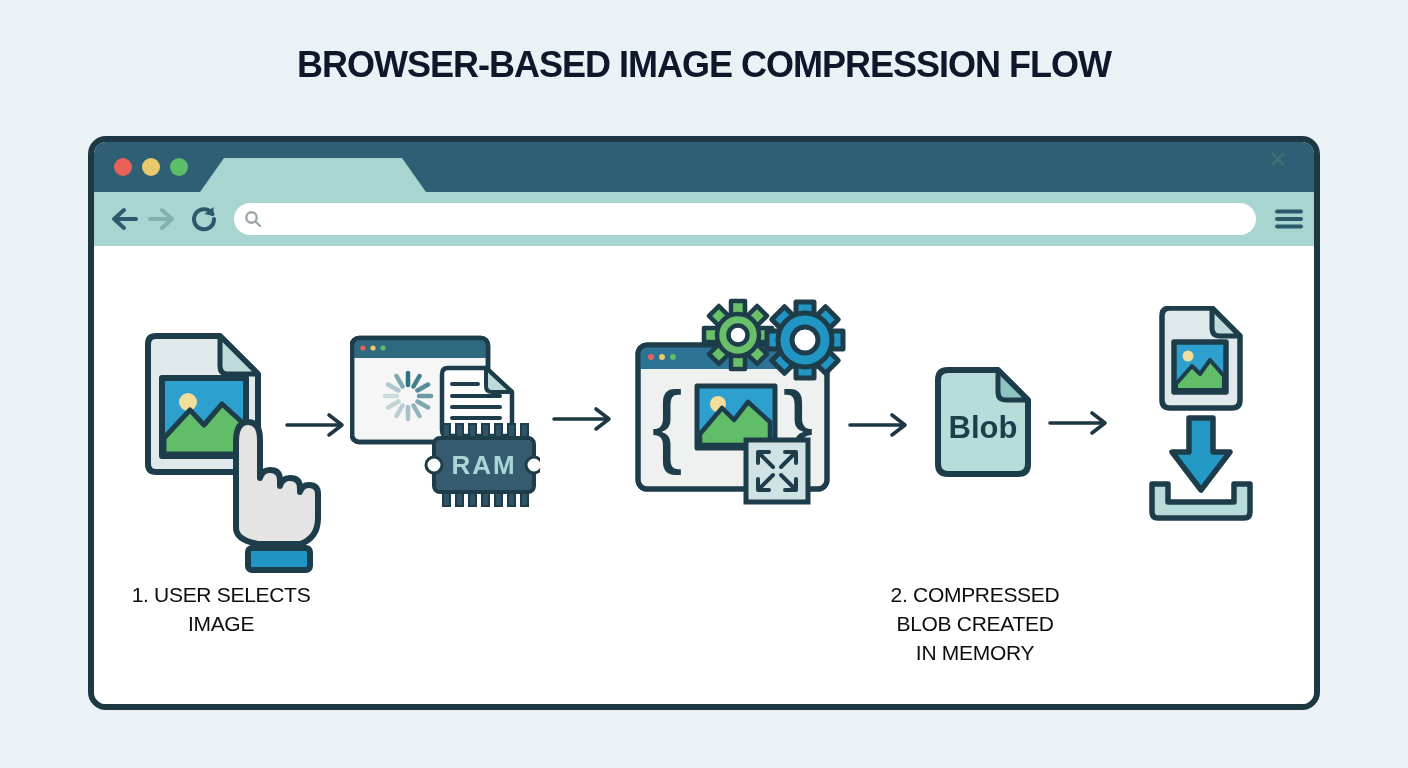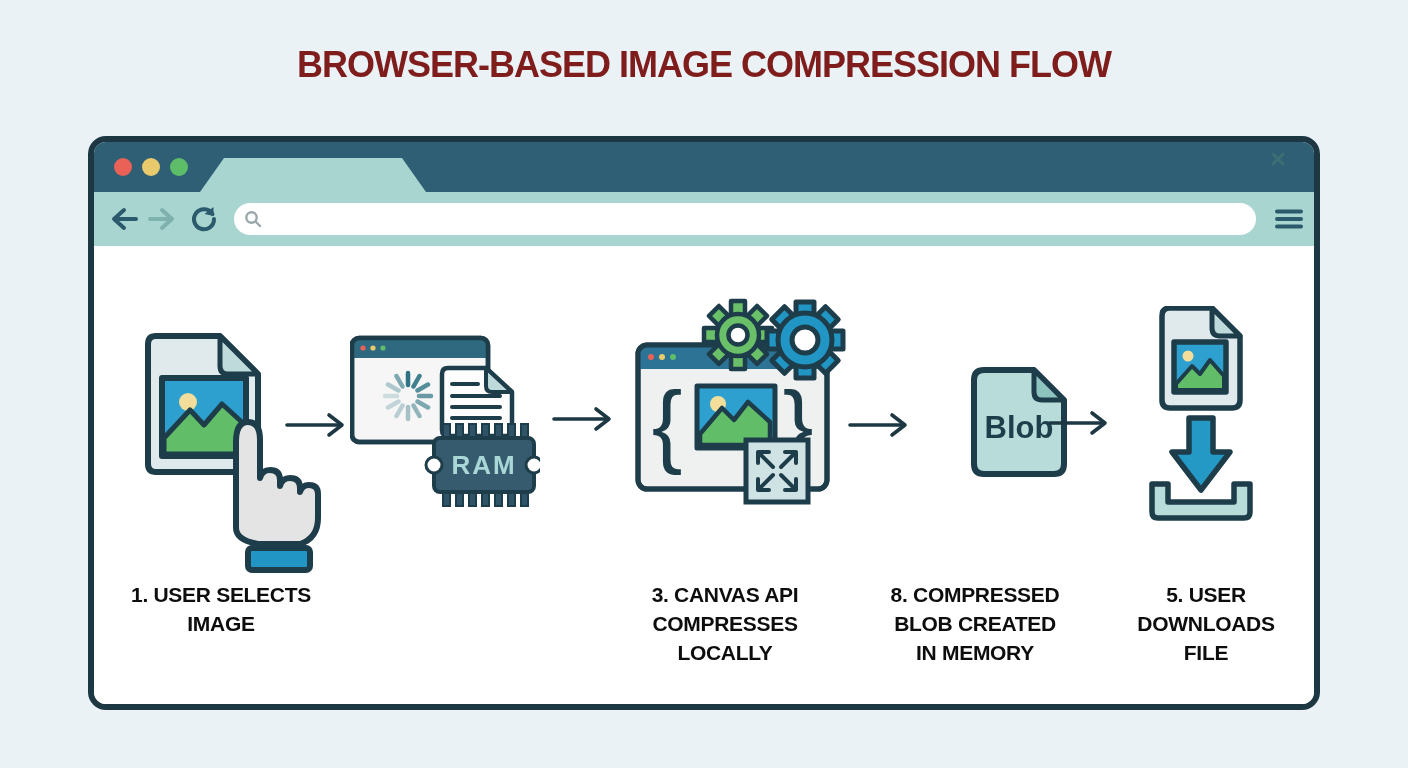--- a/index.html
+++ b/index.html
@@ -7,21 +7,21 @@
     width:1408px;height:768px;
     background:#eaf2f6;
     font-family:"Liberation Sans", sans-serif;
     position:relative;
     overflow:hidden;
   }
   .page-title{
     position:absolute;top:44px;left:0;width:100%;
     text-align:center;
     font-size:36px;font-weight:bold;letter-spacing:-1px;
-    color:#7f1d1d;
+    color:#0f172a;
   }
   
   .browser-frame{
     position:absolute;left:88px;top:136px;
     width:1232px;height:574px;
     box-sizing:border-box;
     border:6px solid #1d3743;
     border-radius:18px;
     background:#ffffff;
     overflow:hidden;
@@ -57,31 +57,31 @@
   }
   .ic-menu{left:1180px;top:15px;}
   .content{
     flex:1 1 auto;background:#ffffff;position:relative;
   }
   
   .stage-icon{position:absolute;}
   .g1{left:46px;top:84px;}
   .g2{left:256px;top:88px;}
   .g3{left:540px;top:48px;}
-  .g4{left:876px;top:120px;text-decoration:underline;}
+  .g4{left:840px;top:120px;text-decoration:underline;}
   .g5{left:1054px;top:60px;}
   .flow-arrow{position:absolute;}
   .a1{left:191px;top:166px;}
   .a2{left:458px;top:160px;}
   .a3{left:754px;top:166px;}
   .a4{left:954px;top:164px;}
   .caption{
     position:absolute;top:334px;width:260px;
     text-align:center;
-    font-size:21px;font-weight:bold;letter-spacing:-0.3px;
+    font-size:21px;font-weight:normal;letter-spacing:-0.3px;
     line-height:29px;color:#0d0d0d;
     white-space:pre-line;
   }
   .c1{left:-3px;}
   .c2{left:241px;}
   .c3{left:501px;}
   .c4{left:751px;}
   .c5{left:982px;}
   svg{display:block;}
   svg text{font-family:"Liberation Sans", sans-serif;}
@@ -293,24 +293,18 @@
     </span>
     <span class="flow-arrow a4">
       <svg width="70" height="26" viewBox="0 0 70 26">
         <path d="M2,13 H54" stroke="#1d3743" stroke-width="3.6" stroke-linecap="round" fill="none"></path>
         <path d="M44,3 L57,13 L44,23" stroke="#1d3743" stroke-width="3.6" stroke-linecap="round" stroke-linejoin="round" fill="none"></path>
       </svg>
     </span>
 
     <div class="caption c1">1. USER SELECTS
 IMAGE</div>
-    <div class="caption c3">3. CANVAS API
-COMPRESSES
-LOCALLY</div>
-    <div class="caption c4">8. COMPRESSED
+    <div class="caption c4">2. COMPRESSED
 BLOB CREATED
 IN MEMORY</div>
-    <div class="caption c5">5. USER
-DOWNLOADS
-FILE</div>
 
   </div>
 </div>
 
 </body></html>

